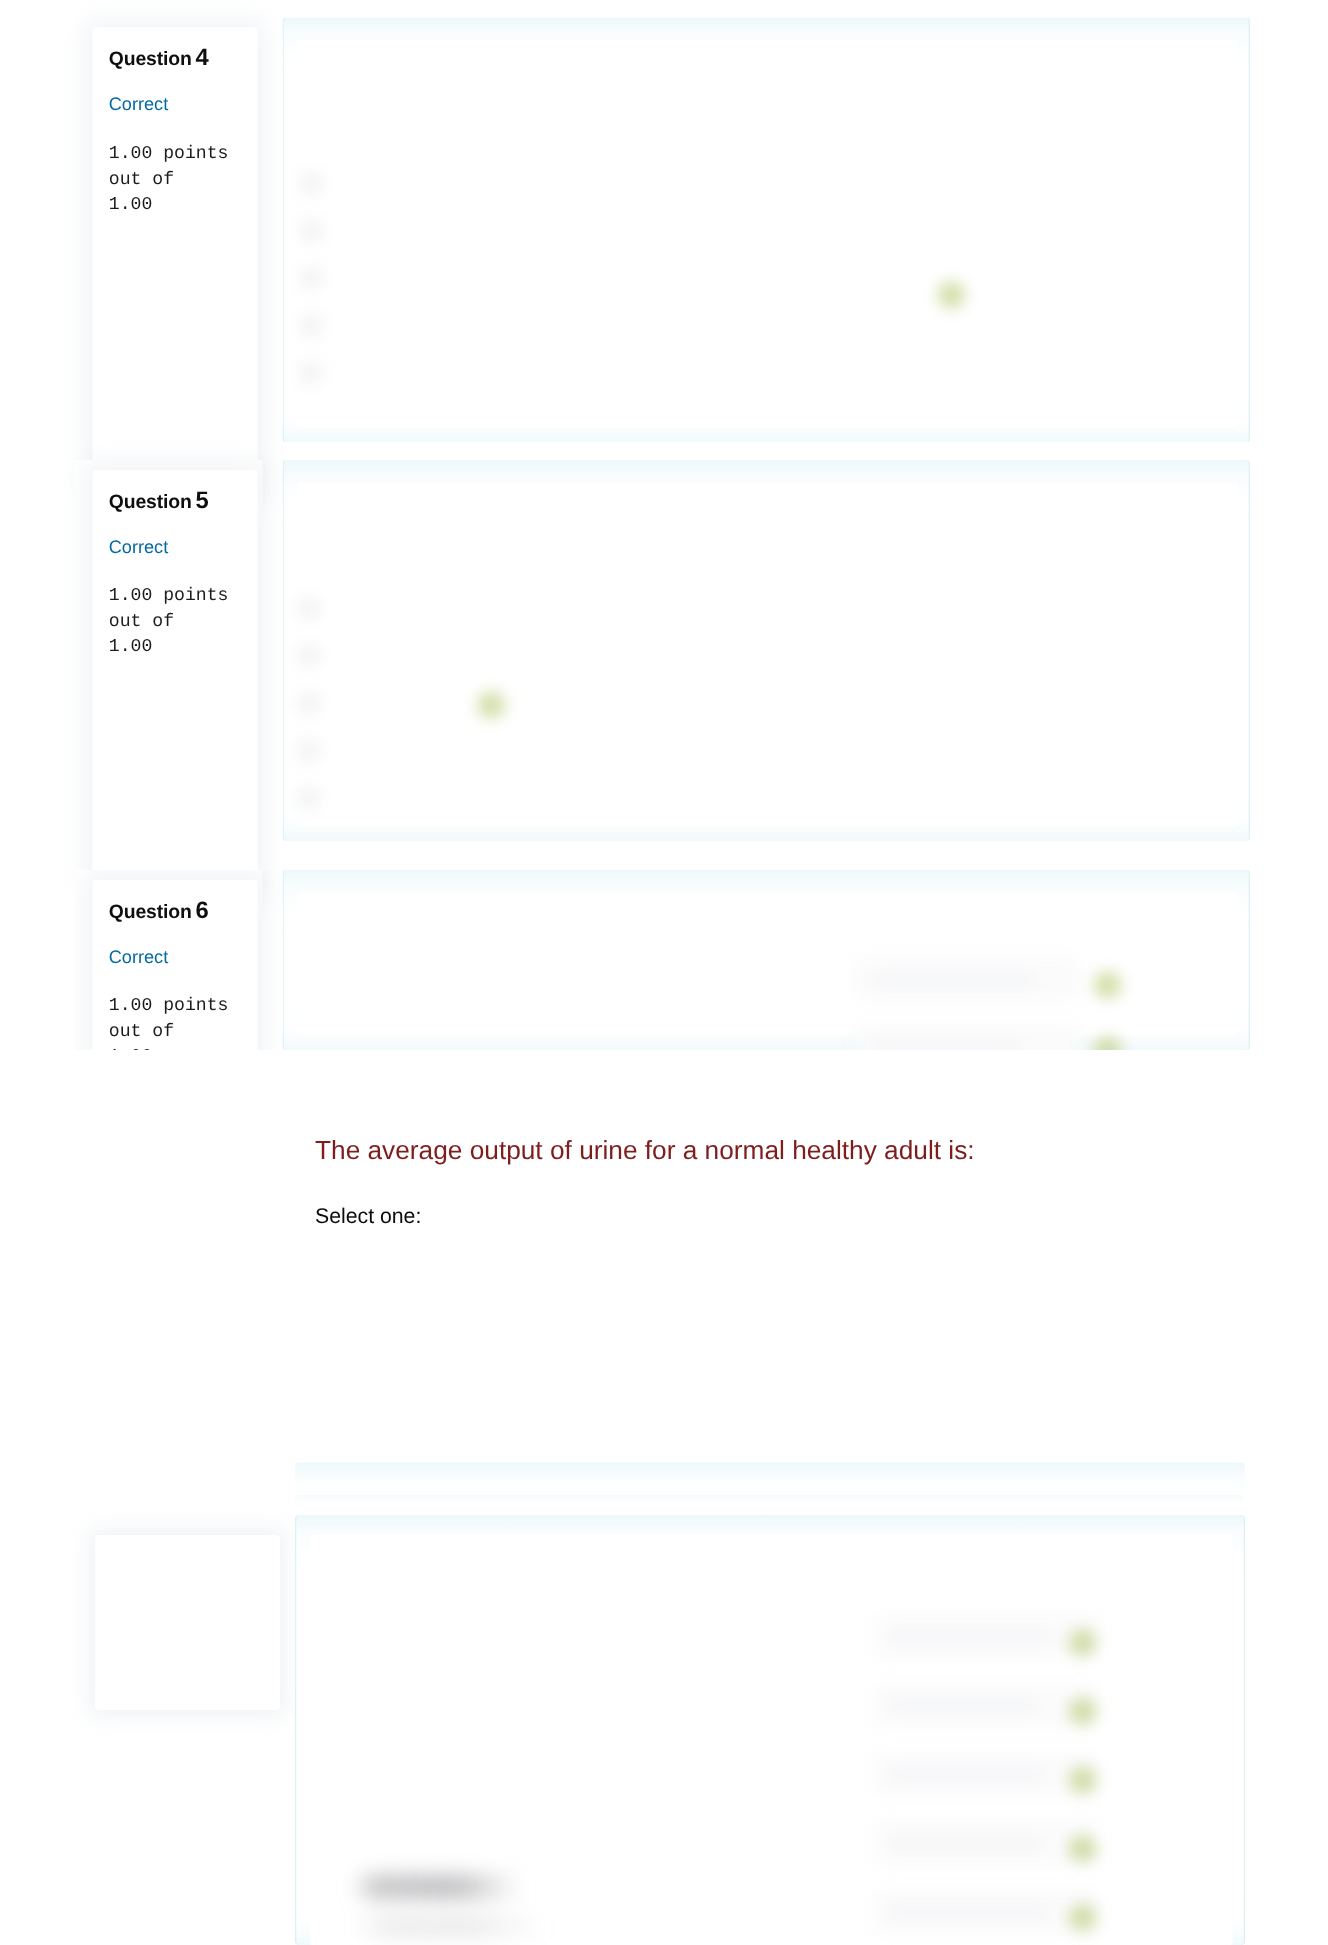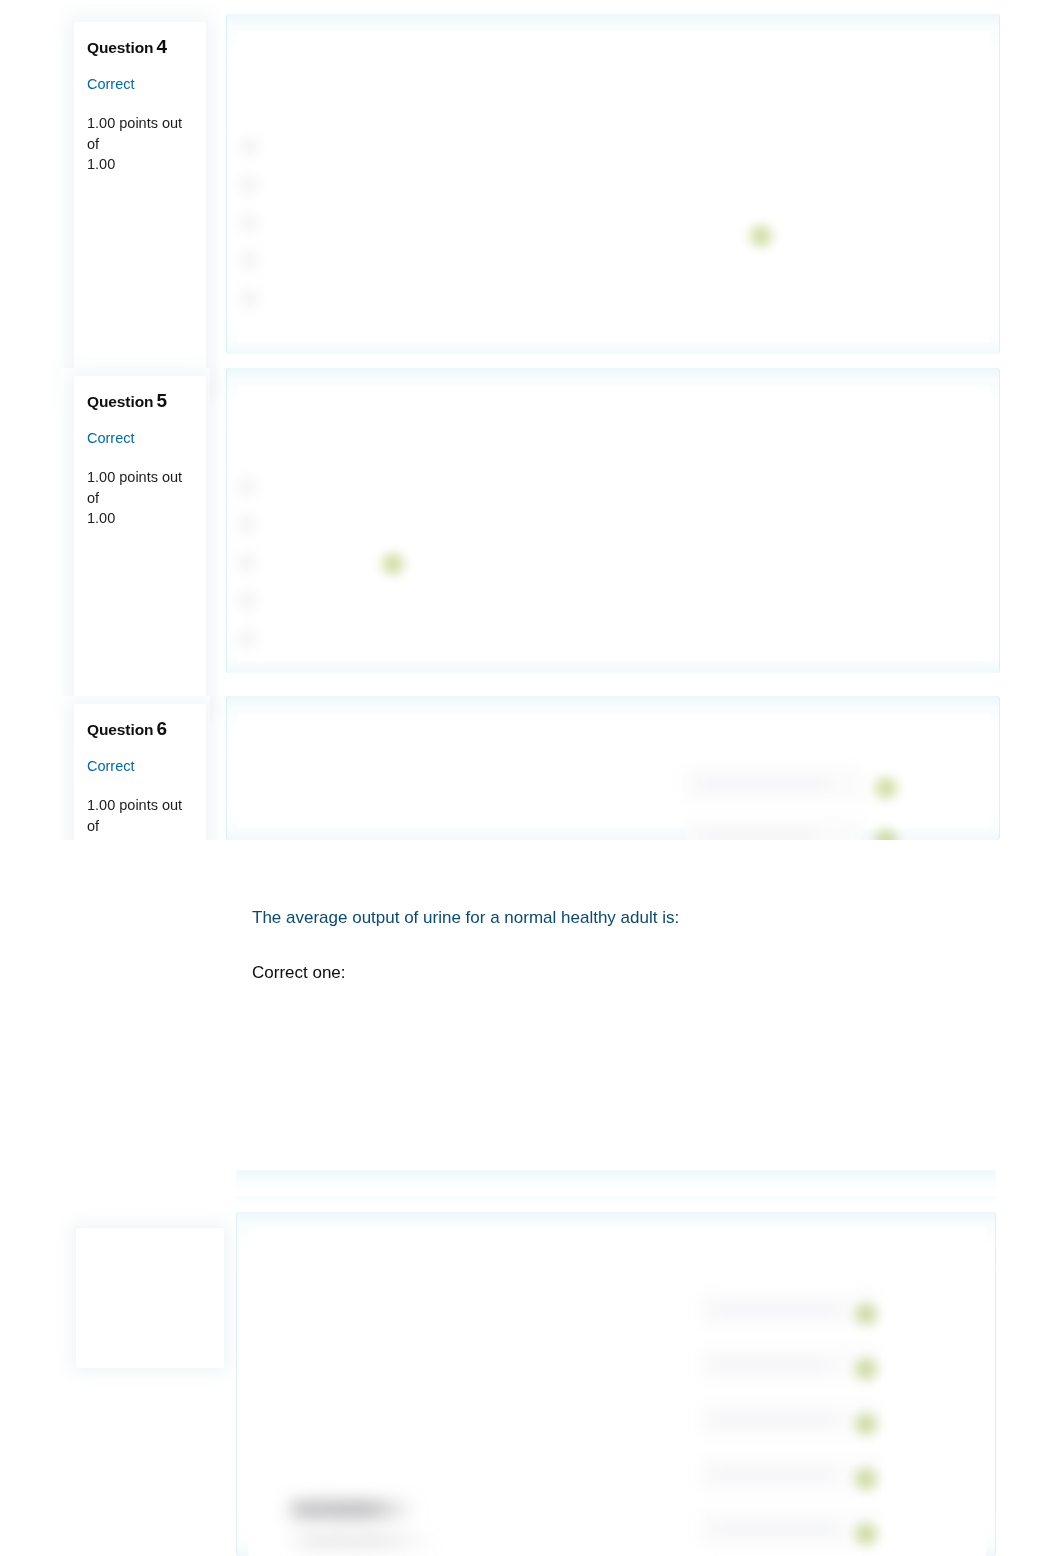--- a/index.html
+++ b/index.html
@@ -70,20 +70,21 @@
     font-size: 14.5px;
     color: #0369a1;
     margin: 0 0 20px 0;
     line-height: 1.2;
   }
   .q-grade {
     font-size: 14.5px;
     color: #1c1c1c;
     line-height: 1.42;
     margin: 0;
+    font-family: Liberation Mono, monospace;
   }
 
   
   .qcontent {
     position: relative;
     flex: 1 1 auto;
     margin-left: 16px;
     border-radius: 3px;
     background: #ffffff;
   }
@@ -182,23 +183,23 @@
       rgba(150,150,155,0.0) 100%);
   }
 
   
   .qtext-block {
     position: absolute;
     left: 252px;
     width: 700px;
   }
   .qtext {
-    font-size: 17px;
+    font-size: 21px;
     line-height: 1.45;
-    color: #0c4a6e;
+    color: #7f1d1d;
     margin: 0;
   }
   .select-one {
     font-size: 17px;
     line-height: 1.45;
     color: #0c0c0c;
     margin: 0;
   }
 
   
@@ -324,21 +325,21 @@
       <div class="blurwrap-soft" style="position:absolute; left:645px; top:130px;">
         <div class="check-blob"></div>
       </div>
     </div>
   </div>
 
   <div class="qtext-block" style="top:906px;">
     <p class="qtext">The average output of urine for a normal healthy adult is:</p>
   </div>
   <div class="qtext-block" style="top:961px;">
-    <p class="select-one">Correct one:</p>
+    <p class="select-one">Select one:</p>
   </div>
 
   <div class="band" style="left:236px; top:1170px; width:760px; height:26px;"></div>
 
   <div class="band" style="left:236px; top:1196px; width:760px; height:10px; opacity:0.55;"></div>
 
   <div class="empty-frame" style="left:76px; top:1228px; width:148px; height:140px;"></div>
 
   <div style="position:absolute; left:236px; top:1212px; width:760px; height:344px; background:#ffffff; border-radius:3px;">
     <div class="panel-tint" style="box-shadow: inset 1px 0 0 rgba(215,238,243,0.85), inset -1px 0 0 rgba(215,238,243,0.85);"></div>

